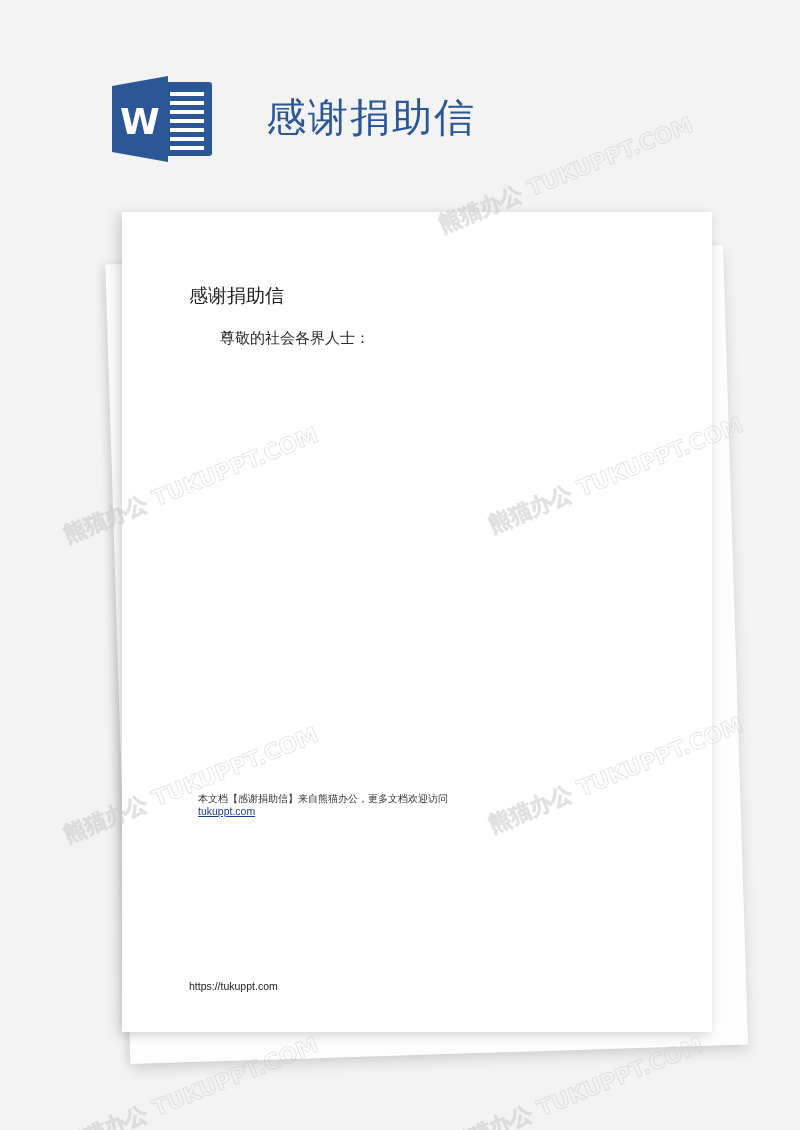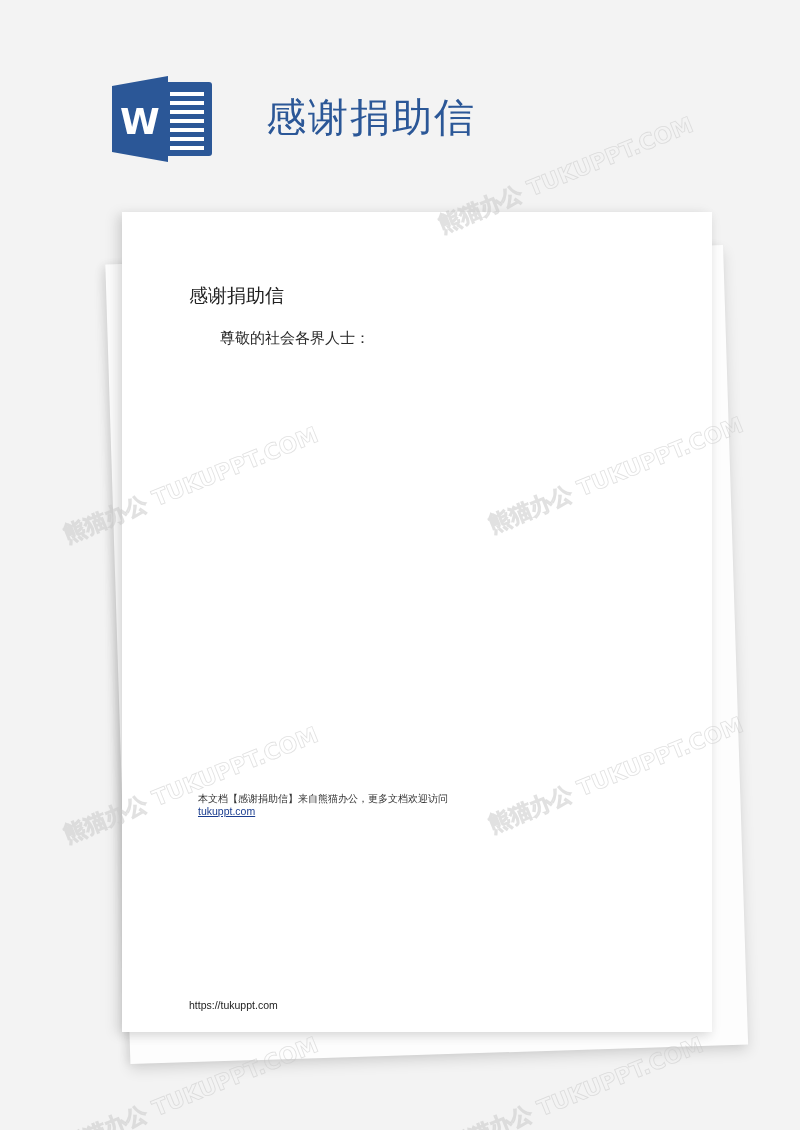--- a/index.html
+++ b/index.html
@@ -40,21 +40,21 @@
   .doc-body p { margin: 0 0 9px 0; text-indent: 2em; text-align: justify; }
   .source-line {
     position: absolute; left: 76px; top: 580px; width: 420px;
     font-size: 10px; color: #333; line-height: 13px;
   }
   .source-link {
     display: block; font-family: "Liberation Sans", sans-serif;
     color: #1a3d8f; text-decoration: underline; font-size: 10.5px;
   }
   .footer-url {
-    position: absolute; left: 67px; top: 787px;
+    position: absolute; left: 67px; top: 768px;
     font-family: "Liberation Sans", sans-serif; font-size: 10.5px; color: #222;
   }
   
   .wm {
     position: absolute; font-family: "DejaVu Sans", sans-serif; font-weight: bold;
     font-size: 22px; color: rgba(255,255,255,0.0);
     -webkit-text-stroke: 0.8px rgba(200,200,200,0.55);
     transform: rotate(-22deg); white-space: nowrap; pointer-events: none;
   }
 </style>

